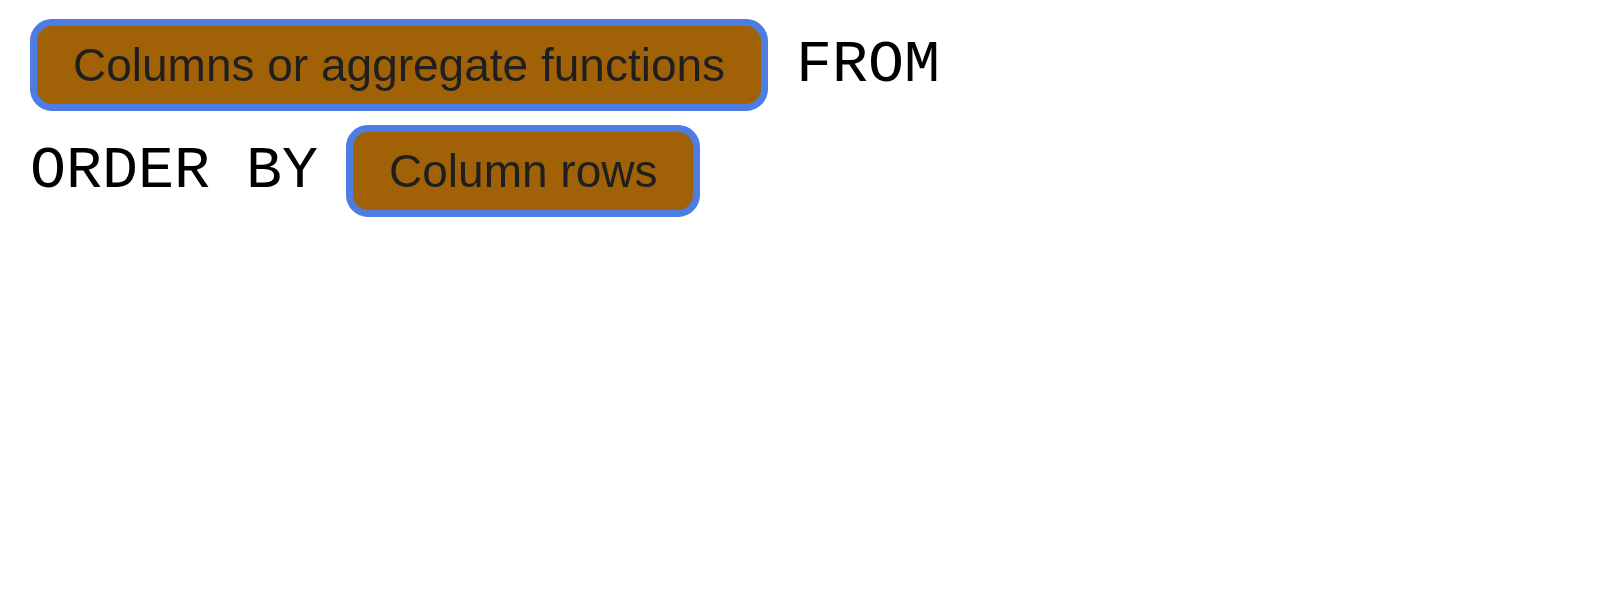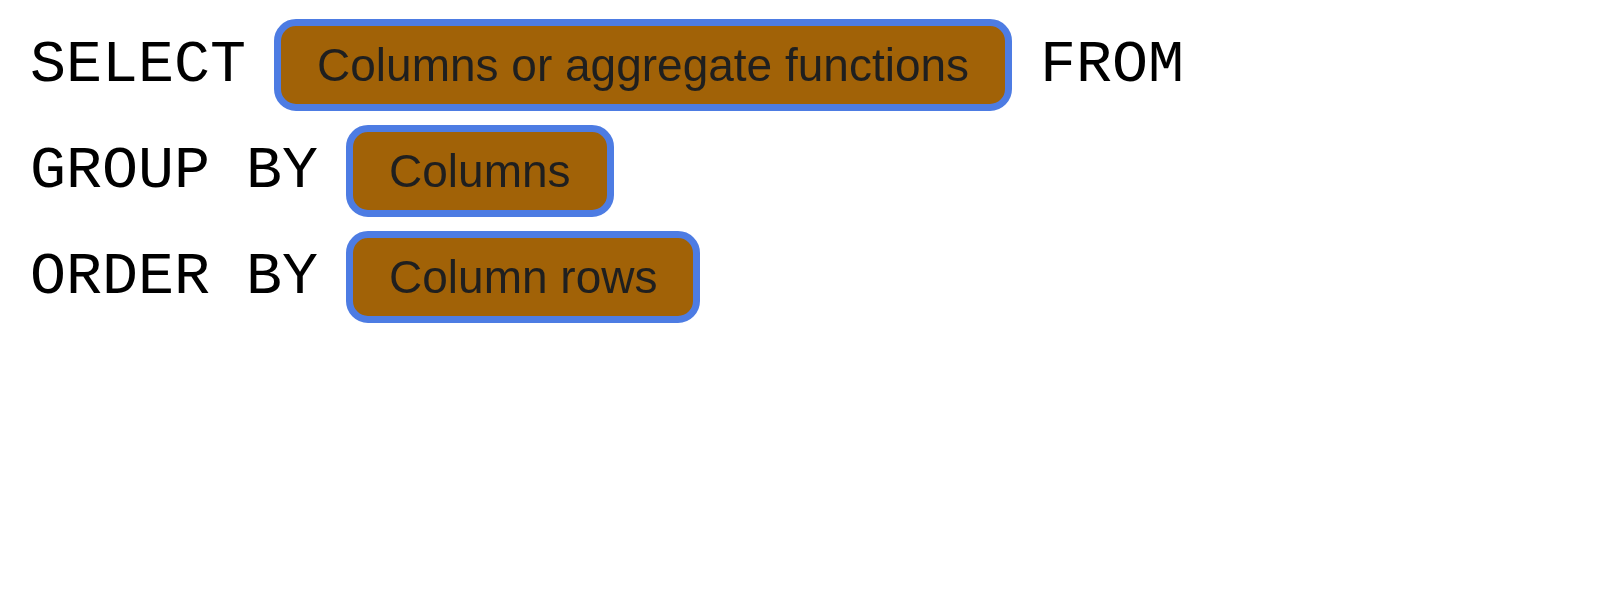--- a/index.html
+++ b/index.html
@@ -64,34 +64,27 @@
     line-height: 1;
     margin-left: -8px;
   }
 </style>
 </head>
 <body>
 
 <div class="canvas">
 
   <div class="row">
-    <span class="kw">SELECT</span>
     <span class="pill">
       <span class="pill-label">Columns or aggregate functions</span>
     </span>
     <span class="kw">FROM</span>
   </div>
 
 
-  <div class="row">
-    <span class="kw">GROUP BY</span>
-    <span class="pill">
-      <span class="pill-label">Columns</span>
-    </span>
-  </div>
 
   <div class="row">
     <span class="kw">ORDER BY</span>
     <span class="pill">
       <span class="pill-label">Column rows</span>
     </span>
   </div>
 
 
 </div>

